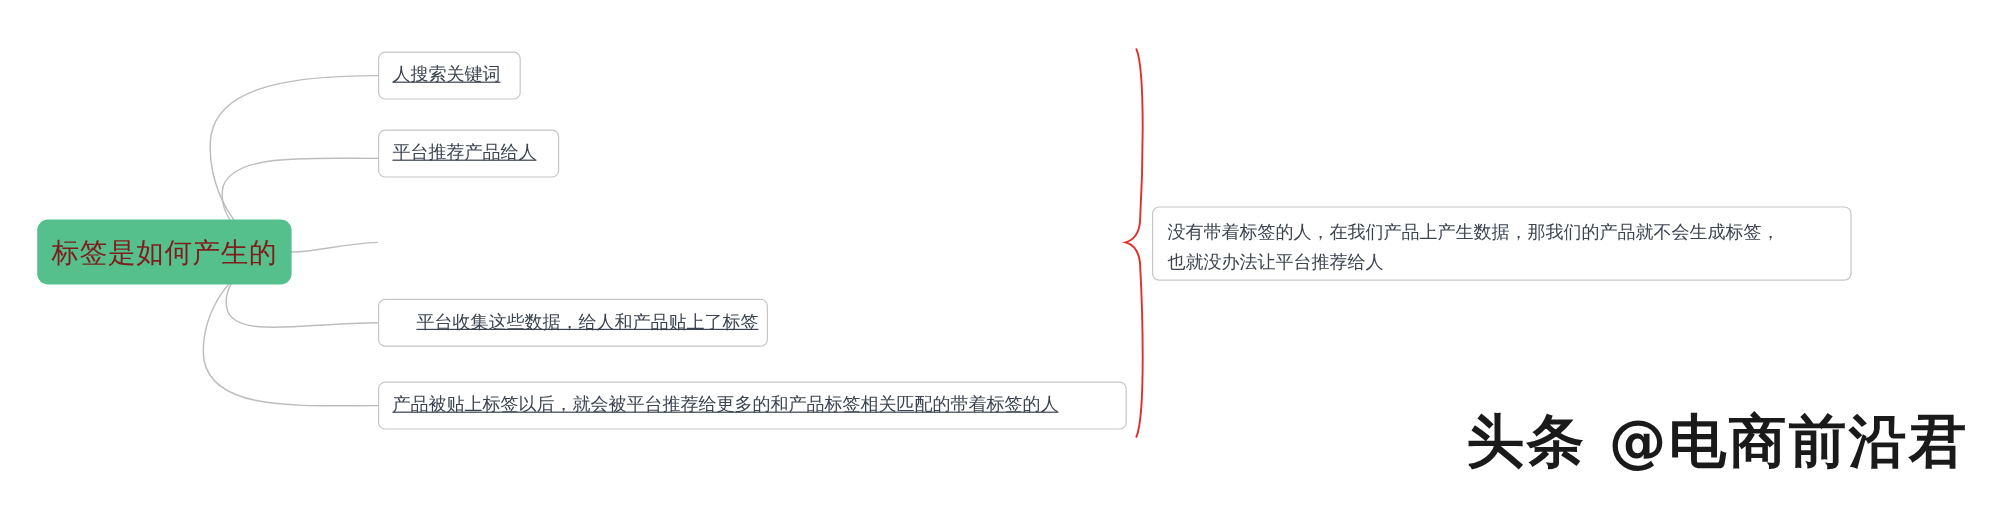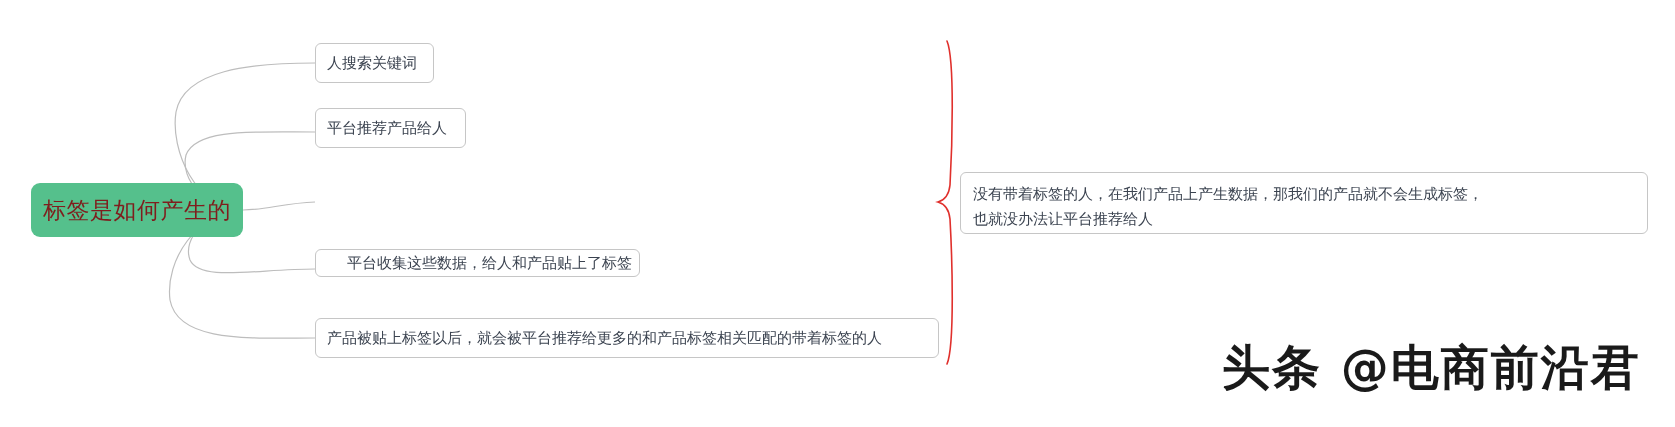--- a/index.html
+++ b/index.html
@@ -62,34 +62,35 @@
     box-sizing: border-box;
     display: flex;
     align-items: center;
     padding: 0 11px;
   }
   .topic-label {
     color: #3b4350;
     font-size: 15px;
     white-space: nowrap;
     line-height: 1.2;
+    text-decoration: underline;
   }
 
   #topic-0 { left: 315px; top: 43px;  width: 119px; height: 40px; }
   #topic-1 { left: 315px; top: 108px; width: 151px; height: 40px; }
   #topic-2 { left: 315px; top: 182px; width: 324px; height: 40px; }
-  #topic-3 { left: 315px; top: 249px; width: 325px; height: 28px; padding-left: 31px; }
+  #topic-3 { left: 315px; top: 249px; width: 325px; height: 40px; padding-left: 31px; }
   #topic-4 { left: 315px; top: 318px; width: 624px; height: 40px; }
 
   
   .annotation-box {
     position: absolute;
     left: 960px;
     top: 172px;
-    width: 688px;
+    width: 583px;
     height: 62px;
     border: 1px solid #c6c6c6;
     border-radius: 6px;
     background: #ffffff;
     box-sizing: border-box;
     padding: 9px 12px 0 12px;
   }
   .annotation-text {
     color: #3b4350;
     font-size: 15px;

